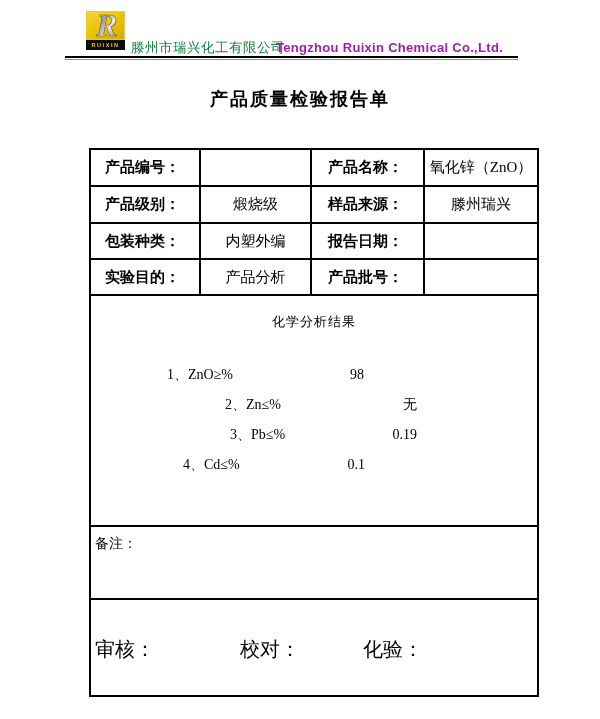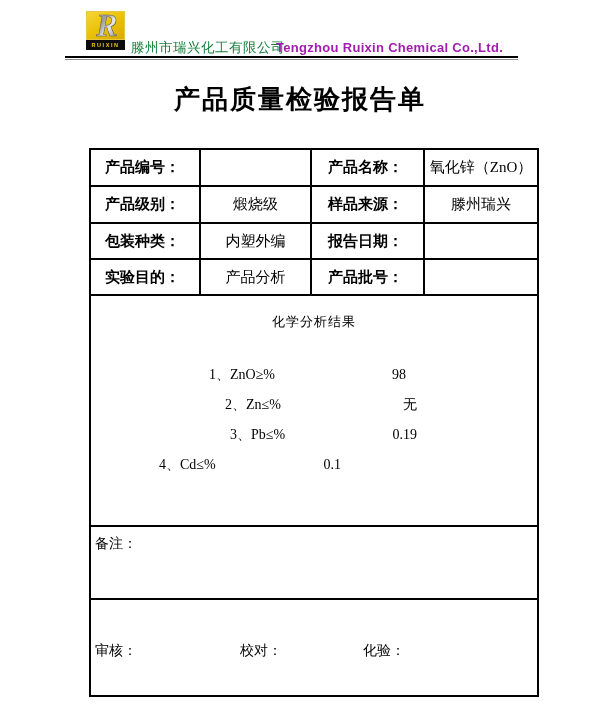--- a/index.html
+++ b/index.html
@@ -15,21 +15,21 @@
             letter-spacing:1.6px;line-height:10px;text-align:center;}
   .company-cn{position:absolute;left:131px;top:41px;font-family:"Liberation Serif","DejaVu Serif",serif;
               font-size:13.5px;letter-spacing:0.5px;color:#15803d;line-height:14px;}
   .company-en{position:absolute;left:276px;top:41px;font-size:13px;font-weight:bold;
               letter-spacing:0.3px;color:#a21caf;line-height:14px;}
   .header-rule{position:absolute;left:65px;top:56px;width:453px;height:1px;
                border-top:2px solid #000;border-bottom:1px solid #8f8f8f;}
 
   
   .page-title{position:absolute;left:0;top:86px;width:600px;text-align:center;
-              font-size:26px;font-weight:bold;letter-spacing:2px;line-height:26px;}
+              font-size:18px;font-weight:bold;letter-spacing:2px;line-height:26px;}
 
   
   .report-table{position:absolute;left:89px;top:148px;width:450px;height:549px;
                 border:2px solid #000;box-sizing:border-box;display:grid;
                 grid-template-columns:110px 111px 113px 1fr;
                 grid-template-rows:37px 37px 36px 36px 231px 73px 1fr;background:#fff;}
   .cell{border-right:2px solid #000;border-bottom:2px solid #000;box-sizing:border-box;
         display:flex;align-items:center;overflow:hidden;}
   .cell.lastcol{border-right:none;}
   .lbl{font-weight:bold;font-size:15px;padding-left:14px;}
@@ -38,22 +38,22 @@
        font-weight:normal;text-align:center;}
 
   .span-row{grid-column:1 / -1;border-right:none;display:block;}
   .analysis{position:relative;font-family:"Liberation Serif","DejaVu Serif",serif;}
   .analysis-title{margin-top:17px;text-align:center;font-size:13px;letter-spacing:1px;line-height:18px;}
   .analysis-items{margin-top:29px;}
   .analysis-item{height:30px;display:flex;justify-content:space-between;align-items:center;font-size:14px;}
 
   .remarks{font-family:"Liberation Serif","DejaVu Serif",serif;font-size:14px;
            padding:9px 0 0 4px;line-height:16px;}
-  .footer-row{position:relative;border-bottom:none;font-family:Liberation Serif, serif;
-              font-size:14px;padding-left:44px;}
+  .footer-row{position:relative;border-bottom:none;font-family:Liberation Mono, monospace;
+              font-size:20px;padding-left:44px;}
   .footer-row span{position:absolute;top:43px;line-height:16px;}
   .sig-review{left:4px;}
   .sig-proofread{left:149px;}
   .sig-assay{left:272px;}
 </style>
 </head>
 <body>
 
 <div class="page">
 
@@ -97,33 +97,33 @@
     <div class="cell val lastcol"></div>
 
     <div class="cell lbl">实验目的：</div>
     <div class="cell val">产品分析</div>
     <div class="cell lbl c3">产品批号：</div>
     <div class="cell val lastcol"></div>
 
     <div class="cell span-row analysis">
       <div class="analysis-title">化学分析结果</div>
       <div class="analysis-items">
-        <div class="analysis-item" style="margin-left:118px;width:197px;text-align:center;">
+        <div class="analysis-item" style="margin-left:76px;width:197px;text-align:center;">
           <span>1、ZnO≥%</span>
           <span>98</span>
         </div>
         <div class="analysis-item" style="margin-left:134px;width:192px;">
           <span>2、Zn≤%</span>
           <span>无</span>
         </div>
         <div class="analysis-item" style="margin-left:139px;width:187px;">
           <span>3、Pb≤%</span>
           <span>0.19</span>
         </div>
-        <div class="analysis-item" style="margin-left:68px;width:182px;align-items:center;">
+        <div class="analysis-item" style="margin-left:92px;width:182px;align-items:center;">
           <span>4、Cd≤%</span>
           <span>0.1</span>
         </div>
       </div>
     </div>
 
     <div class="cell span-row remarks">
       <span>备注：</span>
     </div>
 

